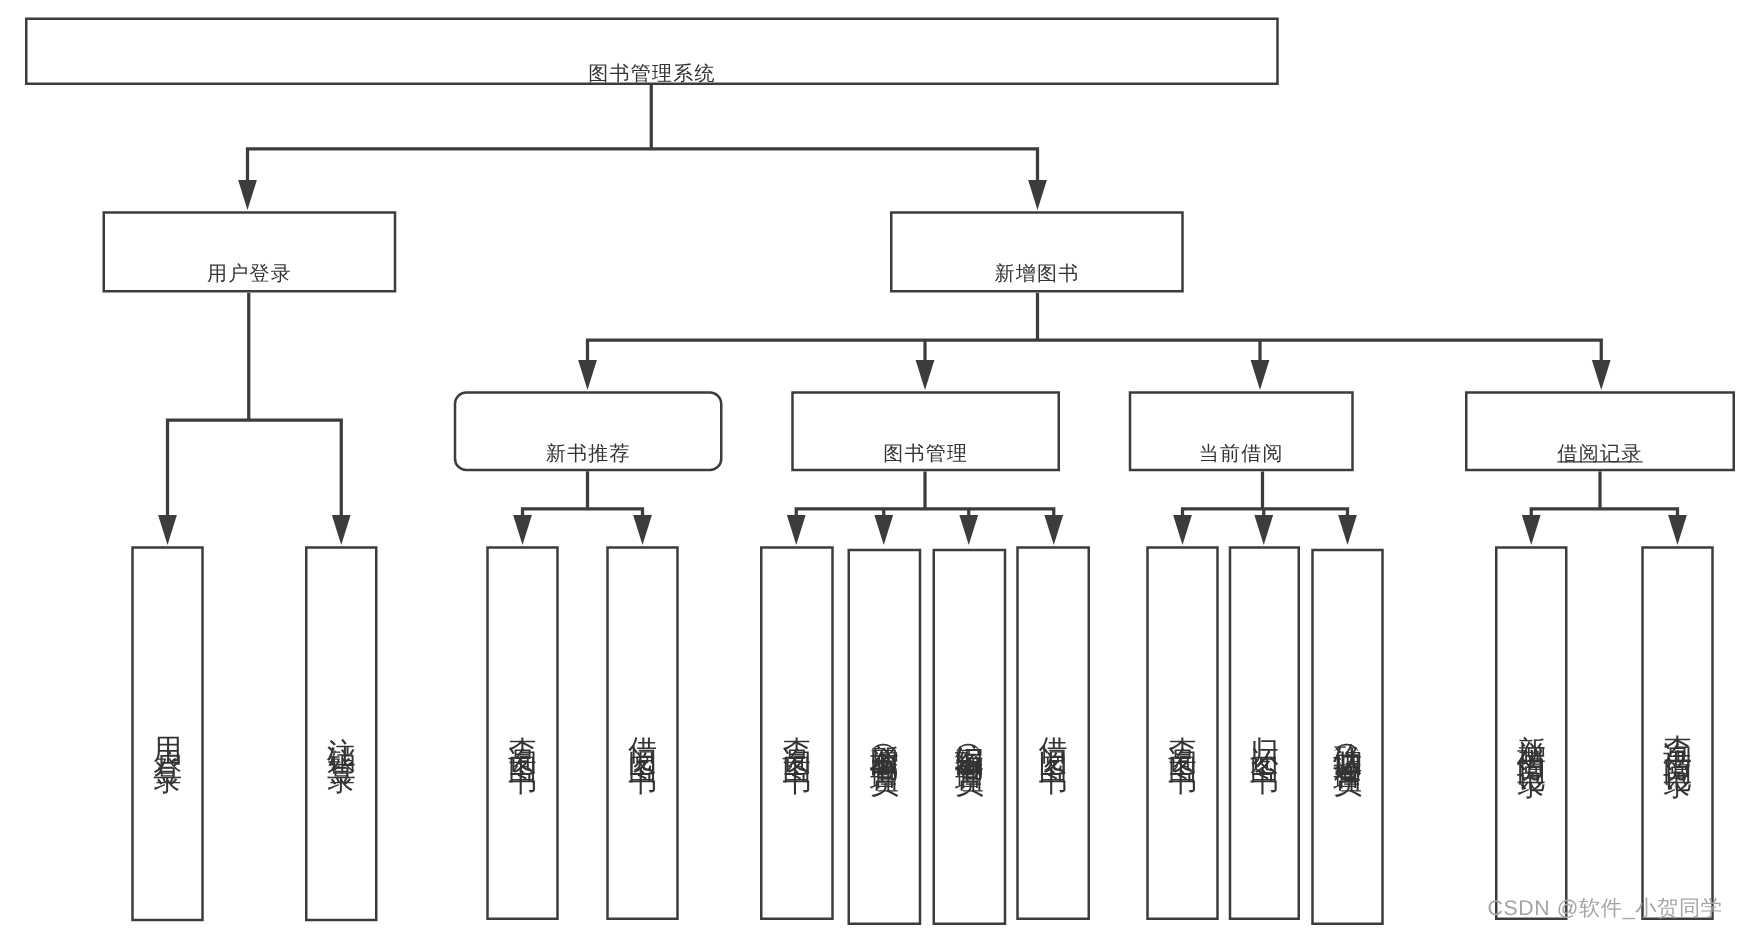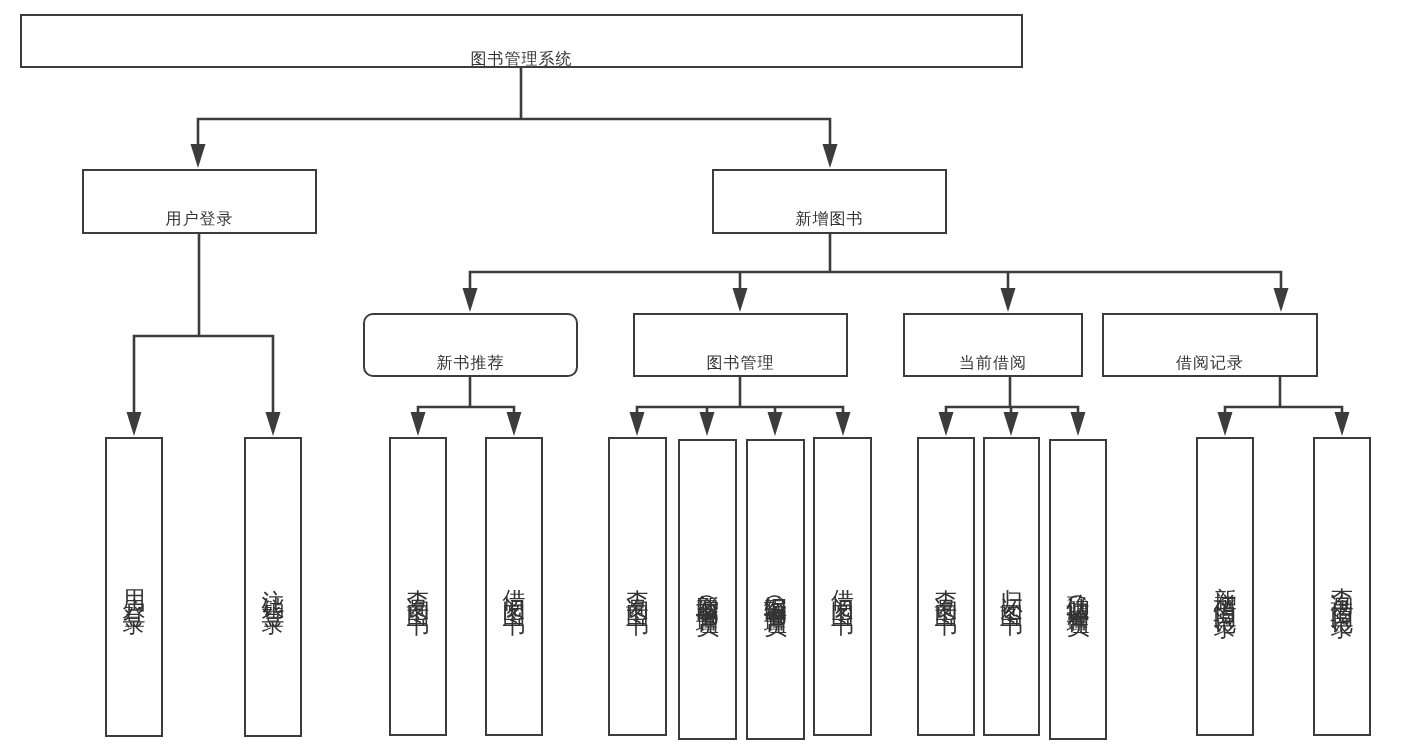--- a/index.html
+++ b/index.html
@@ -88,21 +88,21 @@
 
   <div class="node h-node" style="left:363px;top:313px;width:215px;height:64px;border-radius:10px;">
     <span>新书推荐</span>
   </div>
   <div class="node h-node" style="left:633px;top:313px;width:215px;height:64px;">
     <span>图书管理</span>
   </div>
   <div class="node h-node" style="left:903px;top:313px;width:180px;height:64px;">
     <span>当前借阅</span>
   </div>
-  <div class="node h-node" style="left:1102px;top:313px;width:216px;height:64px;">
+  <div class="node h-node" style="left:1172px;top:313px;width:216px;height:64px;text-decoration:underline;">
     <span>借阅记录</span>
   </div>
 
   <div class="node v-node" style="left:105px;top:437px;width:58px;height:300px;">
     <span>用户登录</span>
   </div>
   <div class="node v-node" style="left:244px;top:437px;width:58px;height:300px;">
     <span>注销登录</span>
   </div>
 
@@ -136,13 +136,14 @@
     <span class="tight">确认归还（管理员）</span>
   </div>
 
   <div class="node v-node" style="left:1196px;top:437px;width:58px;height:299px;">
     <span class="mid">新增借阅记录</span>
   </div>
   <div class="node v-node" style="left:1313px;top:437px;width:58px;height:299px;">
     <span class="mid">查询借阅记录</span>
   </div>
 
+  <div id="watermark">CSDN @软件_小贺同学</div>
 </div>
 
 </body></html>

